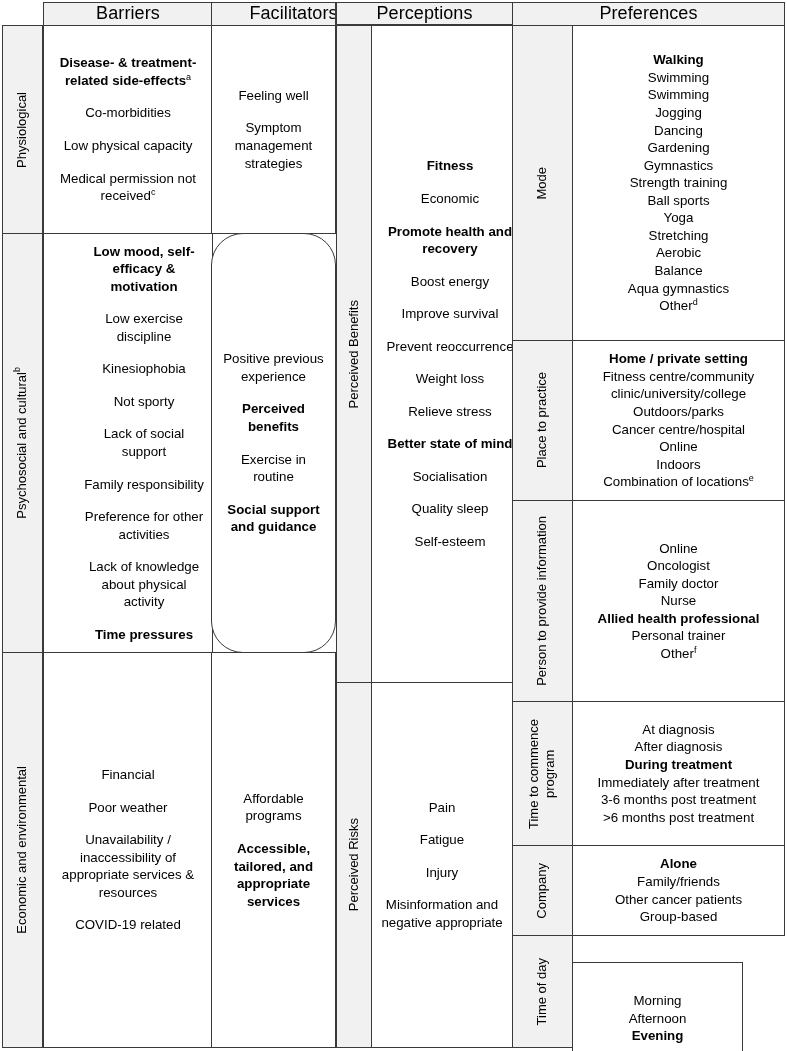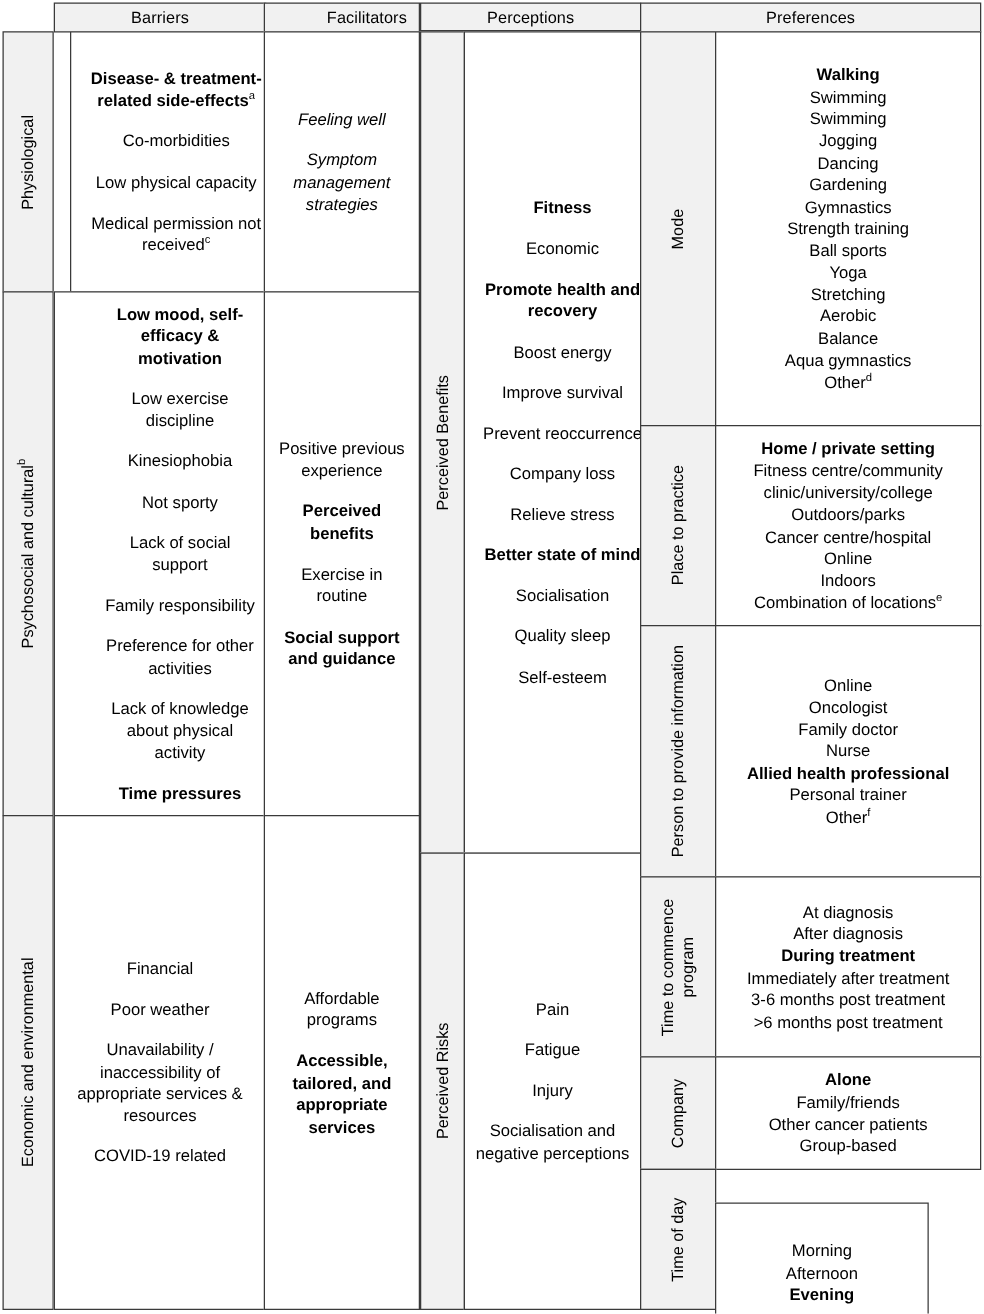--- a/index.html
+++ b/index.html
@@ -30,21 +30,21 @@
     display: flex;
     align-items: center;
     justify-content: center;
     text-align: center;
     overflow: hidden;
   }
   .shaded {
     background: #f1f1f1;
   }
   .hdr {
-    font-size: 13px;
+    font-size: 18px;
     line-height: 1.2;
     letter-spacing: .1px;
   }
 
   
   .vlabel {
     writing-mode: vertical-rl;
     transform: rotate(180deg);
     font-size: 13px;
     line-height: 1.25;
@@ -112,21 +112,21 @@
   <div class="cell shaded" style="left:2px; top:233px; width:41px; height:420px;">
     <span class="vlabel">
       <span>Psychosocial and cultural</span><sup>b</sup>
     </span>
   </div>
 
   <div class="cell shaded" style="left:2px; top:652px; width:41px; height:396px;">
     <span class="vlabel">Economic and environmental</span>
   </div>
 
-  <div class="cell listcell spaced" style="left:56px; top:25px; width:170px; height:209px;">
+  <div class="cell listcell spaced" style="left:43px; top:25px; width:170px; height:209px;">
     <div class="entry b">
       <span>Disease- &amp; treatment-related side-effects</span><sup>a</sup>
     </div>
     <div class="entry">
       <span>Co-morbidities</span>
     </div>
     <div class="entry">
       <span>Low physical capacity</span>
     </div>
     <div class="entry">
@@ -146,26 +146,26 @@
     <div class="entry b">Time pressures</div>
   </div>
 
   <div class="cell listcell spaced" style="left:43px; top:652px; width:170px; height:396px;">
     <div class="entry">Financial</div>
     <div class="entry">Poor weather</div>
     <div class="entry">Unavailability / inaccessibility of appropriate services &amp; resources</div>
     <div class="entry">COVID-19 related</div>
   </div>
 
-  <div class="cell listcell spaced" style="left:211px; top:25px; width:125px; height:209px;font-style:italic;">
+  <div class="cell listcell spaced" style="left:211px; top:25px; width:125px; height:209px;">
     <div class="entry">Feeling well</div>
     <div class="entry">Symptom management strategies</div>
   </div>
 
-  <div class="cell listcell spaced" style="left:211px; top:233px; width:125px; height:420px;">
+  <div class="cell listcell spaced" style="left:211px; top:233px; width:125px; height:420px;border-radius:32px;">
     <div class="entry">Positive previous experience</div>
     <div class="entry b">Perceived benefits</div>
     <div class="entry">Exercise in routine</div>
     <div class="entry b">Social support and guidance</div>
   </div>
 
   <div class="cell listcell spaced" style="left:211px; top:652px; width:125px; height:396px;">
     <div class="entry">Affordable programs</div>
     <div class="entry b">Accessible, tailored, and appropriate services</div>
   </div>
@@ -174,37 +174,37 @@
     <span class="vlabel">Perceived Benefits</span>
   </div>
 
   <div class="cell listcell spaced" style="left:371px; top:25px; width:158px; height:658px;">
     <div class="entry b">Fitness</div>
     <div class="entry">Economic</div>
     <div class="entry b">Promote health and recovery</div>
     <div class="entry">Boost energy</div>
     <div class="entry">Improve survival</div>
     <div class="entry">Prevent reoccurrence</div>
-    <div class="entry">Company loss</div>
+    <div class="entry">Weight loss</div>
     <div class="entry">Relieve stress</div>
     <div class="entry b">Better state of mind</div>
     <div class="entry">Socialisation</div>
     <div class="entry">Quality sleep</div>
     <div class="entry">Self-esteem</div>
   </div>
 
   <div class="cell shaded" style="left:336px; top:682px; width:36px; height:366px;">
     <span class="vlabel">Perceived Risks</span>
   </div>
 
   <div class="cell listcell spaced" style="left:371px; top:682px; width:142px; height:366px;">
     <div class="entry">Pain</div>
     <div class="entry">Fatigue</div>
     <div class="entry">Injury</div>
-    <div class="entry">Socialisation and negative perceptions</div>
+    <div class="entry">Misinformation and negative appropriate</div>
   </div>
 
   <div class="cell shaded" style="left:512px; top:25px; width:61px; height:316px;">
     <span class="vlabel">Mode</span>
   </div>
   <div class="cell listcell tight" style="left:572px; top:25px; width:213px; height:316px;">
     <div class="entry b">Walking</div>
     <div class="entry">Swimming</div>
     <div class="entry">Swimming</div>
     <div class="entry">Jogging</div>

